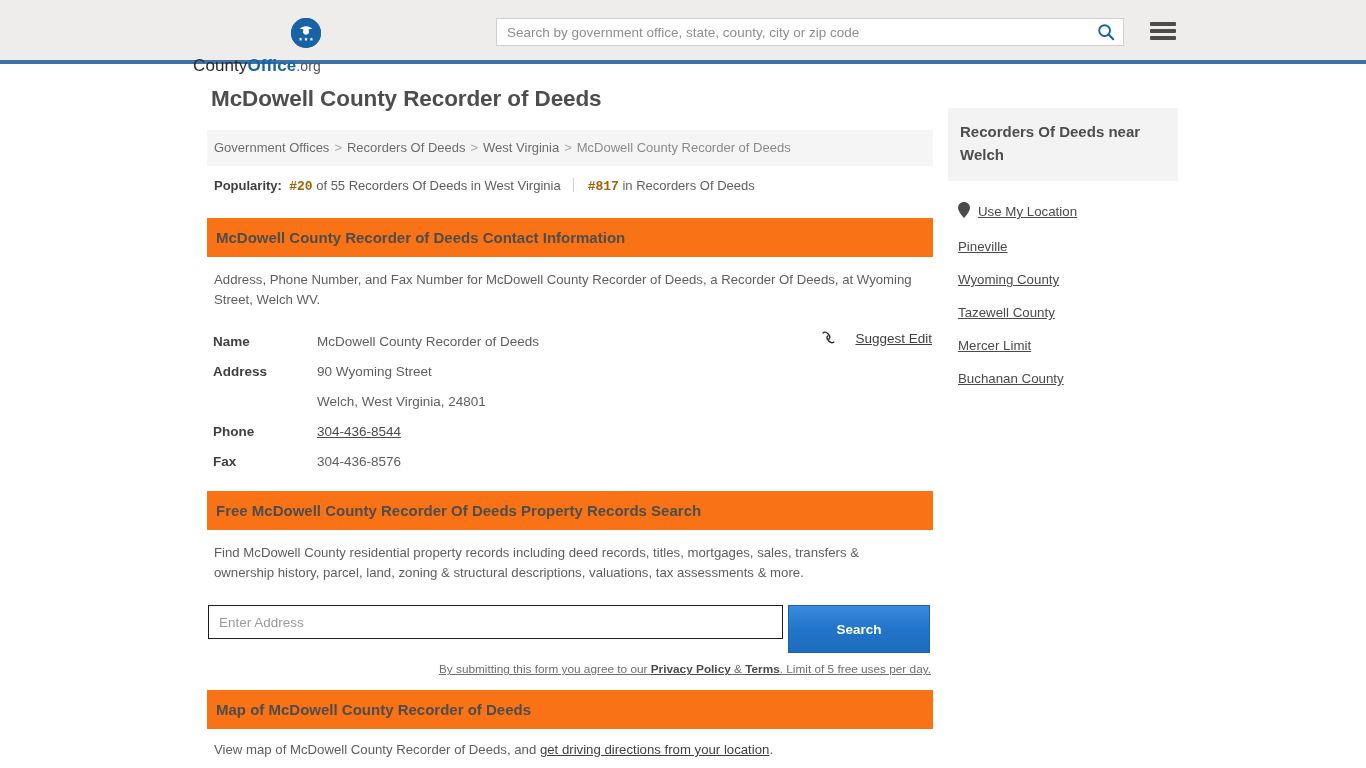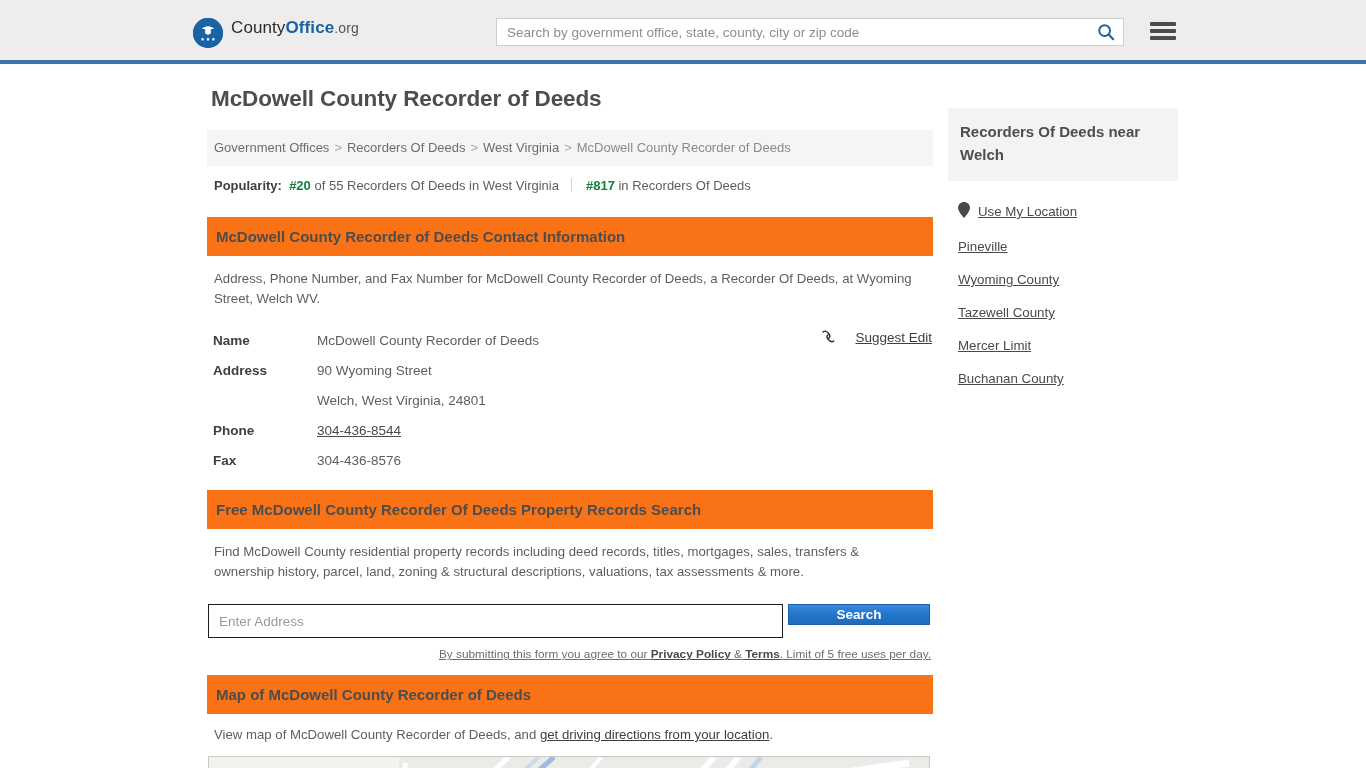--- a/index.html
+++ b/index.html
@@ -17,22 +17,23 @@
     position: relative;
     height: 64px;
     background: #eeedeb;
     border-bottom: 4px solid #3d74a5;
     display: flex;
     align-items: center;
   }
   .logo-wrap {
     position: absolute;
     left: 193px; top: 18px;
-    display: flex; align-items: flex-start; gap: 8px;
+    display: flex; align-items: flex-end; gap: 8px;
     cursor: pointer;
+    flex-direction: column;
   }
   .logo-mark {
     width: 30px; height: 30px; border-radius: 50%;
     background: #1763a6;
     position: relative;
     flex: 0 0 auto;
   }
   .logo-mark svg { position: absolute; left: 0; top: 0; }
   .logo-text {
     font-size: 17px; letter-spacing: .1px;
@@ -116,21 +117,21 @@
   .breadcrumb a { color: #6d6d6d; text-decoration: none; }
   .breadcrumb .sep { color: #a9a9a9; padding: 0 5px; }
   .breadcrumb .current { color: #8a8a8a; }
 
   .popularity {
     padding: 12px 7px 10px;
     font-size: 13px;
     color: #5e5e5e;
   }
   .popularity .lbl { font-weight: 700; color: #3f3f3f; }
-  .popularity .rank { font-weight: 700; color: #15803d; }
+  .popularity .rank { font-weight: 700; color: #a16207; font-family: Liberation Mono, monospace; }
   .popularity .divider {
     display: inline-block;
     border-left: 1px solid #d2d2d2;
     height: 14px;
     margin: 0 14px -2px 12px;
   }
 
   .section-head {
     background: #f97316;
     padding: 11px 9px;
@@ -187,21 +188,21 @@
     width: 575px; height: 34px;
     border: 1.5px solid #1d1d1d;
     padding: 0 10px;
     font-size: 13.5px;
     font-family: "Liberation Sans", sans-serif;
     color: #333;
     outline: none;
   }
   .addr-input::placeholder { color: #9a9a9a; }
   .search-btn {
-    width: 142px; height: 21px;
+    width: 142px; height: 48px;
     border: 1px solid #1b62ad;
     background: linear-gradient(to bottom, #3b8ae0 0%, #2175ca 50%, #1f6cbe 100%);
     color: #fff;
     font-size: 13.5px;
     font-weight: 700;
     font-family: "Liberation Sans", sans-serif;
     cursor: pointer;
   }
   .fine-print {
     text-align: right;

